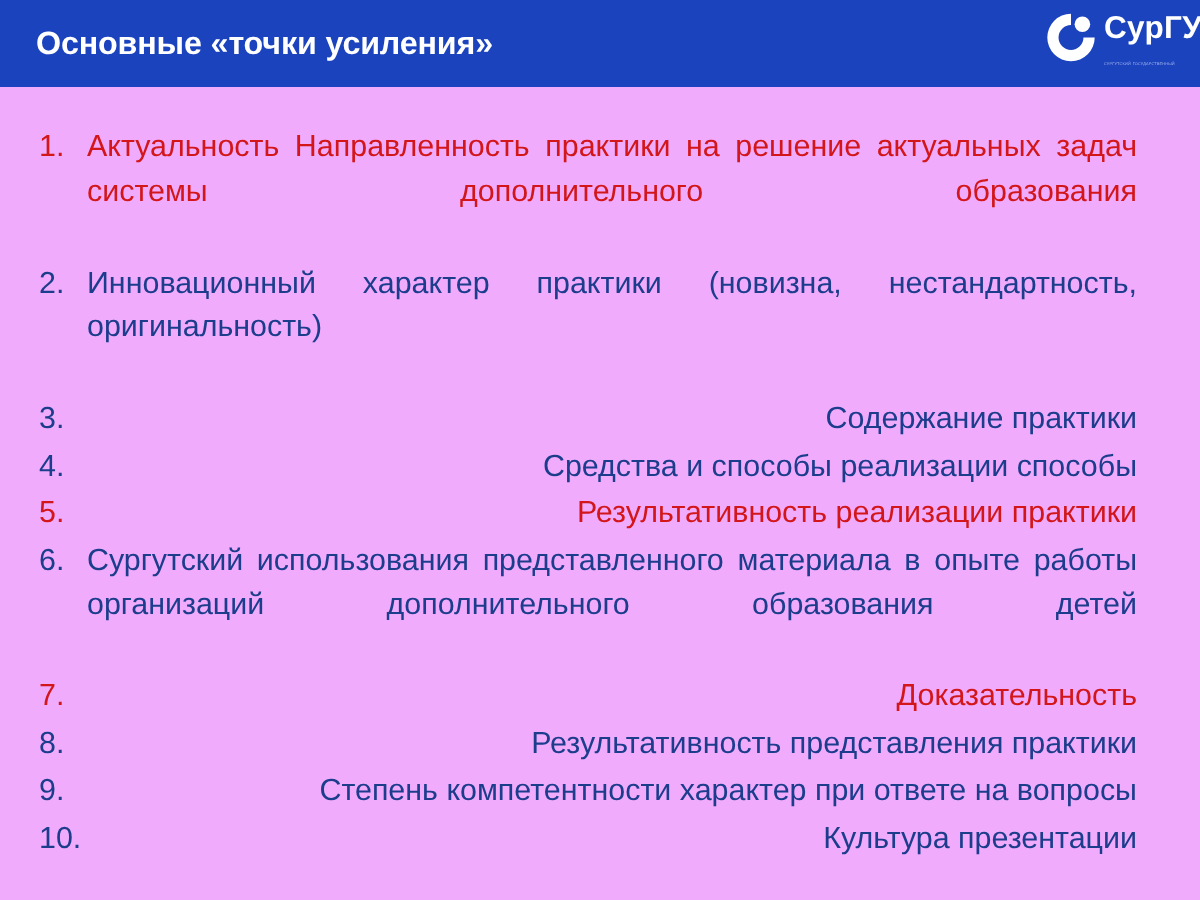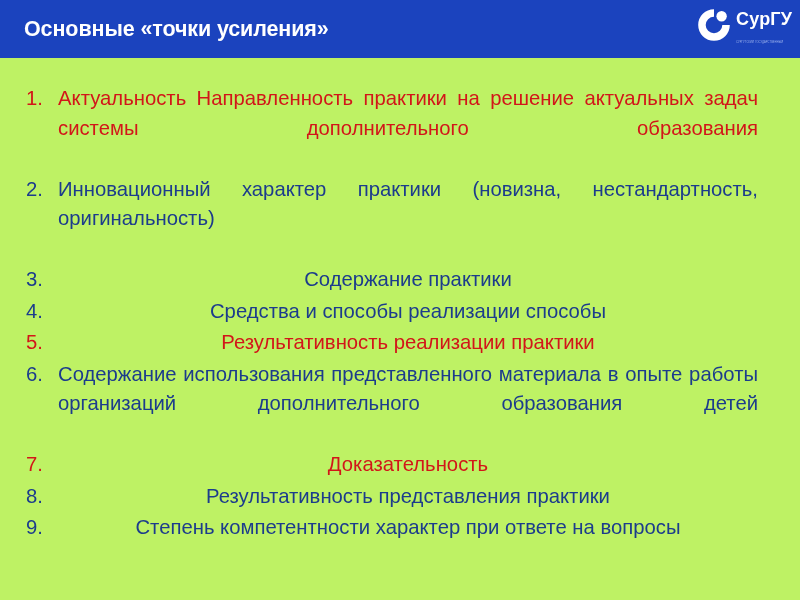--- a/index.html
+++ b/index.html
@@ -11,21 +11,21 @@
     width: 800px;
     height: 600px;
     background: #ffffff;
     font-family: "Liberation Sans", "DejaVu Sans", sans-serif;
     overflow: hidden;
   }
   .slide {
     position: relative;
     width: 800px;
     height: 600px;
-    background: #bef264;
+    background: #f0abfc;
     box-sizing: border-box;
   }
 
   
   .header-band {
     position: absolute;
     left: 0;
     top: 0;
     width: 800px;
     height: 58px;
@@ -62,21 +62,21 @@
     height: 36px;
   }
   .logo-text-wrap {
     position: absolute;
     left: 40px;
     top: 6px;
     width: 56px;
   }
   .logo-name {
     color: #ffffff;
-    font-size: 18px;
+    font-size: 21px;
     font-weight: bold;
     line-height: 16px;
     letter-spacing: 0.2px;
     font-family: "Liberation Sans", "DejaVu Sans", sans-serif;
   }
   .logo-sub {
     color: #9fb4ee;
     font-size: 2.6px;
     line-height: 3.6px;
     margin-top: 2px;
@@ -130,21 +130,21 @@
   li.criterion .txt {
     display: block;
   }
   
   li.criterion .txt::after {
     content: "";
     display: inline-block;
     width: 100%;
   }
   li.criterion.single .txt {
-    text-align: center;
+    text-align: right;
   }
   li.criterion.single .txt::after {
     content: none;
   }
 
   .c-red  { color: #D21619; }
   .c-blue { color: #1C3C8C; }
 </style>
 </head>
 <body>
@@ -188,30 +188,34 @@
         <li class="criterion c-blue single">
           <span class="num">4.</span>
           <span class="txt">Средства и способы реализации способы</span>
         </li>
         <li class="criterion c-red single">
           <span class="num">5.</span>
           <span class="txt">Результативность реализации практики</span>
         </li>
         <li class="criterion c-blue">
           <span class="num">6.</span>
-          <span class="txt">Содержание использования представленного материала в опыте работы организаций дополнительного образования детей</span>
+          <span class="txt">Сургутский использования представленного материала в опыте работы организаций дополнительного образования детей</span>
         </li>
         <li class="criterion c-red single">
           <span class="num">7.</span>
           <span class="txt">Доказательность</span>
         </li>
         <li class="criterion c-blue single">
           <span class="num">8.</span>
           <span class="txt">Результативность представления практики</span>
         </li>
         <li class="criterion c-blue single">
           <span class="num">9.</span>
           <span class="txt">Степень компетентности характер при ответе на вопросы</span>
         </li>
+        <li class="criterion c-blue single wide-num">
+          <span class="num">10.</span>
+          <span class="txt">Культура презентации</span>
+        </li>
       </ol>
   </div>
 
 </div>
 
 </body></html>

